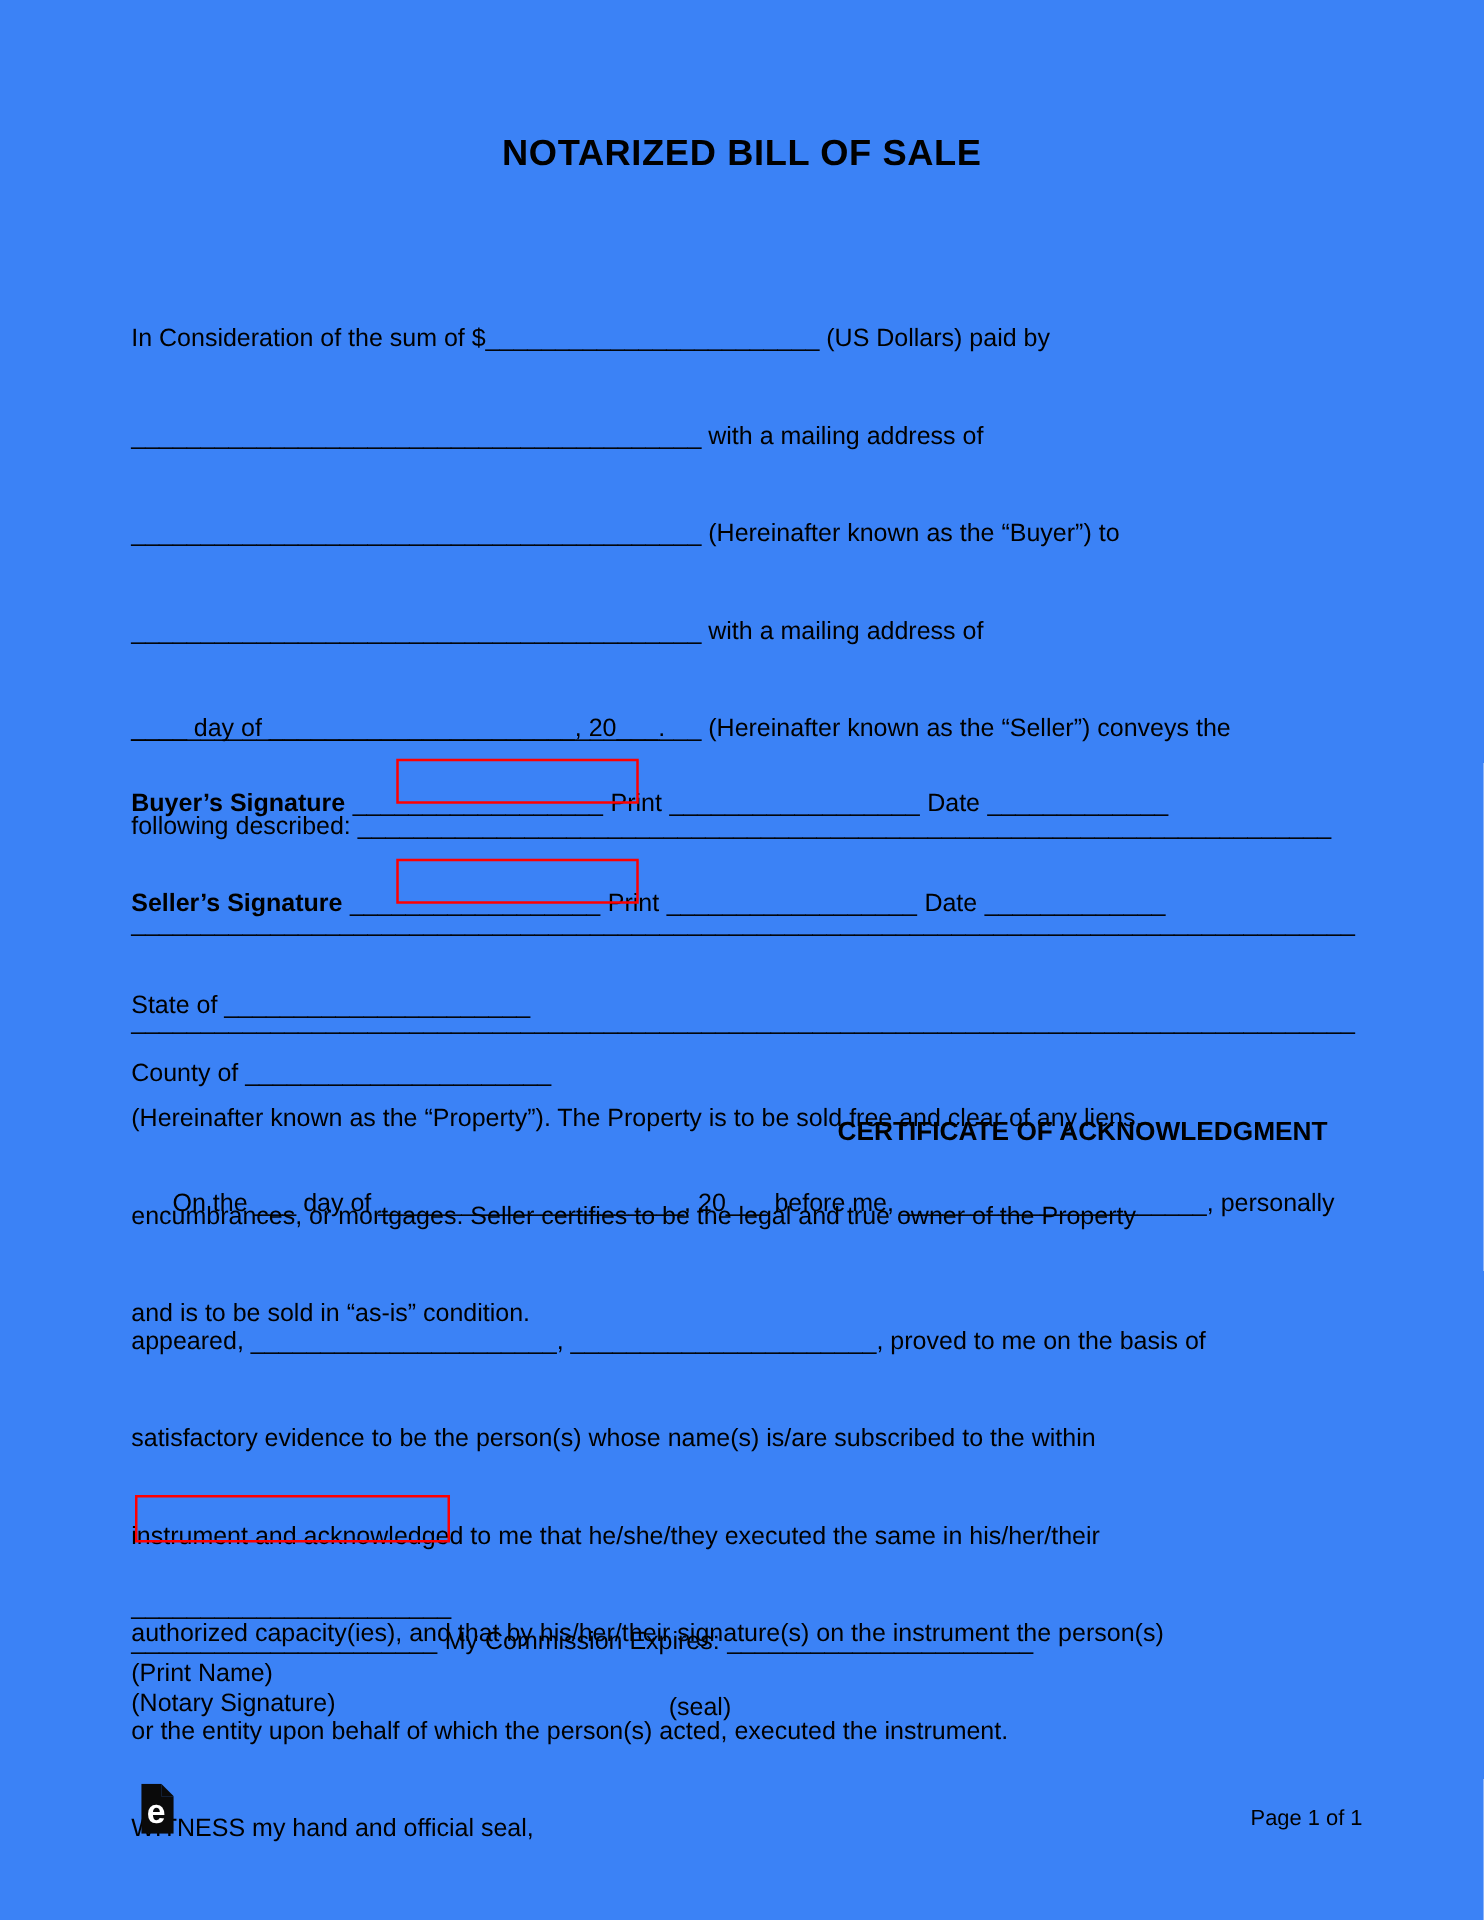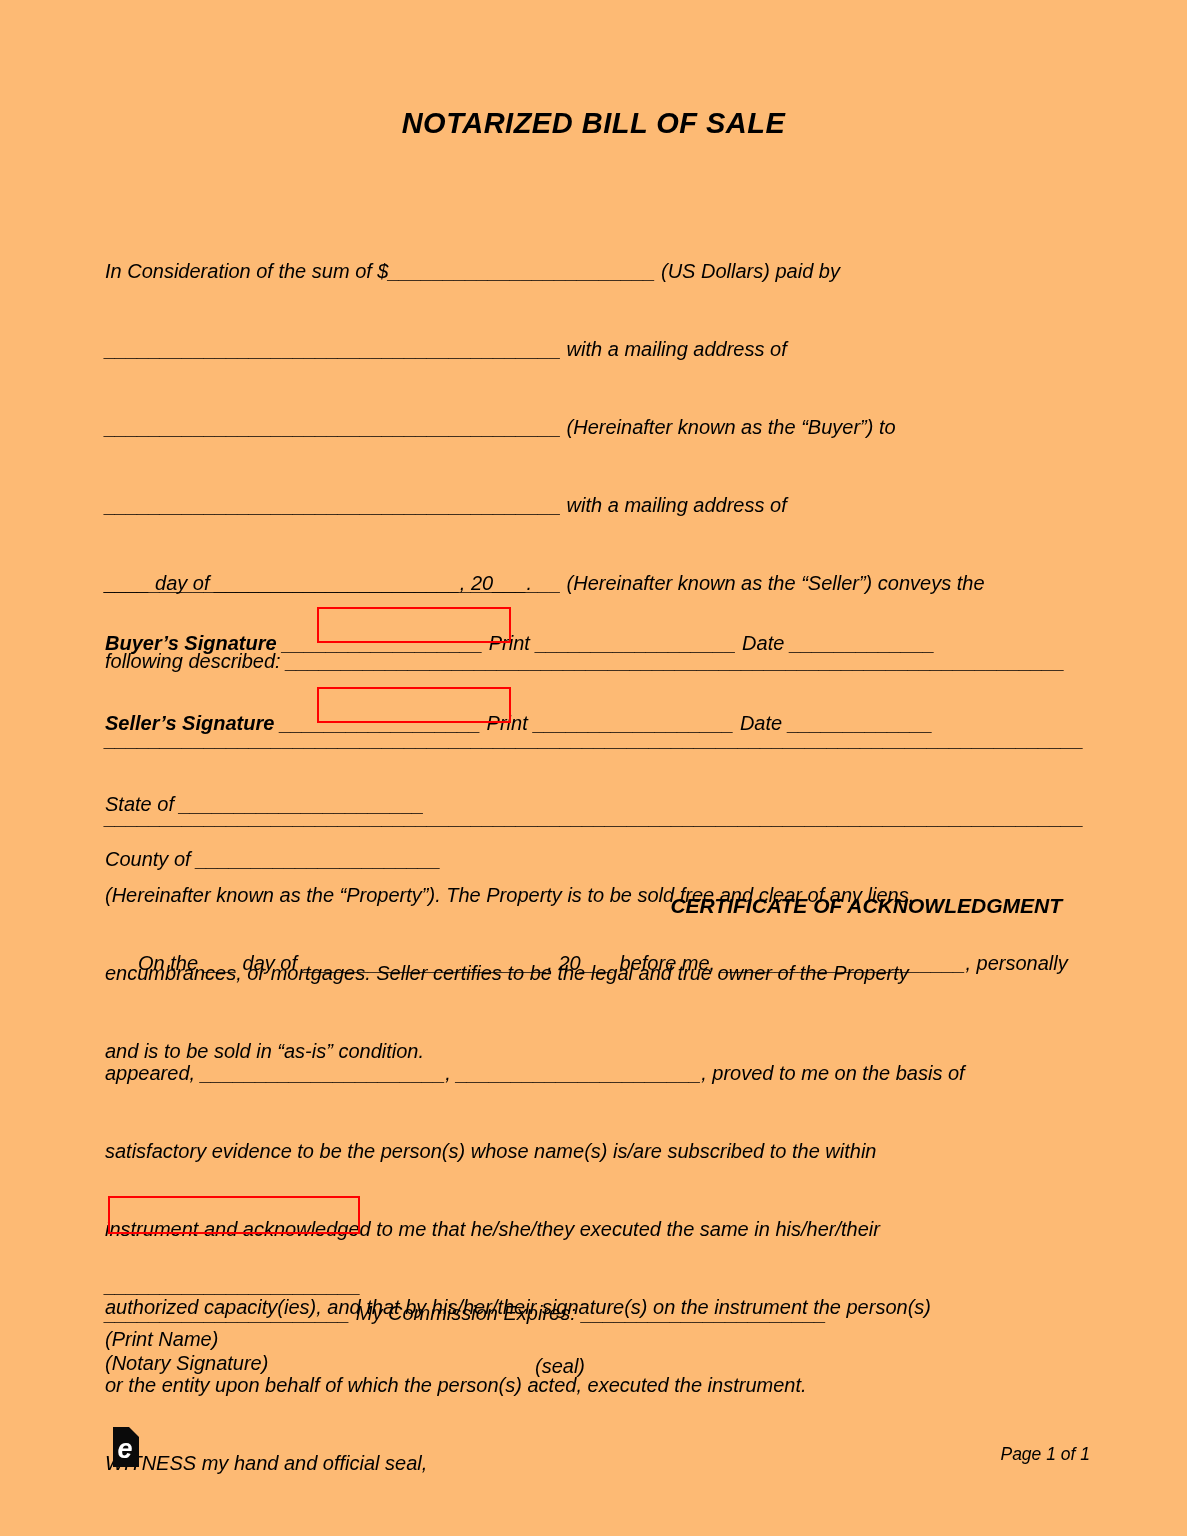--- a/index.html
+++ b/index.html
@@ -1,19 +1,19 @@
 <!DOCTYPE html>
 <html><head>
 <meta charset="utf-8">
 <style>
   html,body { margin:0; padding:0; background:#fff; }
   .page {
-    position:relative; width:1187px; height:1536px; background:#fdba74;
+    position:relative; width:1187px; height:1536px; background:#3b82f6;
     font-family:"Liberation Sans","DejaVu Sans",sans-serif;
-    font-size:20px; line-height:26px; color:#000; overflow:hidden;font-style:italic;
+    font-size:20px; line-height:26px; color:#000; overflow:hidden;
   }
   .abs { position:absolute; left:105px; white-space:pre; }
   .line { white-space:pre; }
   .doc-title {
     position:absolute; left:0; top:110px; width:1187px; text-align:center;
     font-size:29px; font-weight:bold; letter-spacing:0.5px; white-space:pre;
   }
   .section-heading {
     position:absolute; left:0; top:893px; width:1037px; text-align:right;
     font-size:21px; font-weight:bold; white-space:pre;padding-left:25px;

